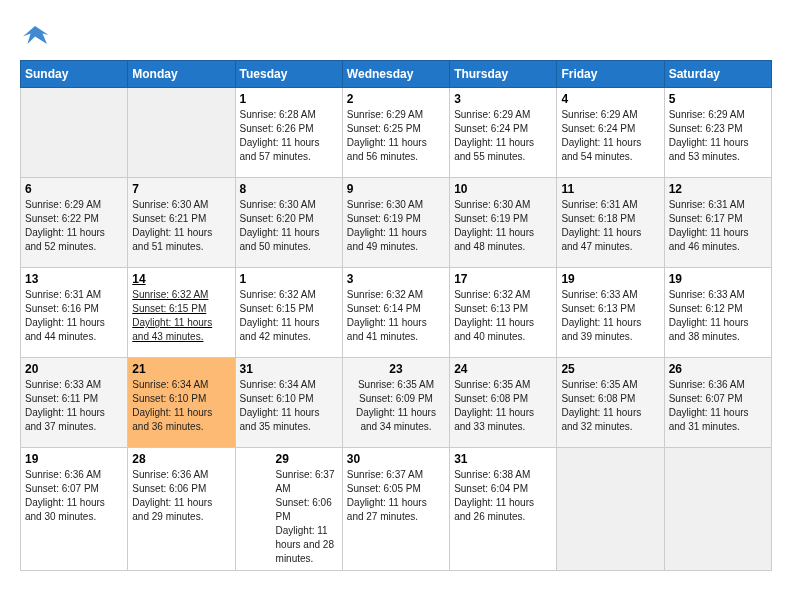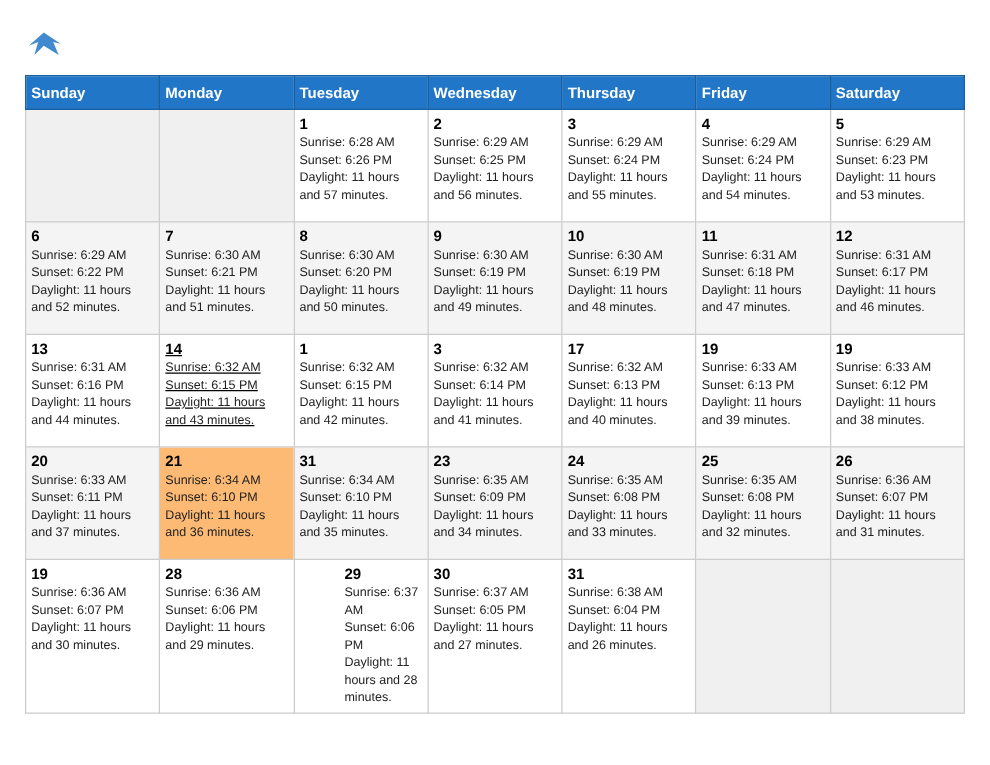--- a/index.html
+++ b/index.html
@@ -256,21 +256,21 @@
           <div class="day-info" style="white-space: pre-line;">Sunrise: 6:34 AM
 Sunset: 6:10 PM
 Daylight: 11 hours and 36 minutes.</div>
         </td>
         <td style="background: rgb(244, 244, 244);">
           <span class="day-num">31</span>
           <div class="day-info" style="white-space: pre-line;">Sunrise: 6:34 AM
 Sunset: 6:10 PM
 Daylight: 11 hours and 35 minutes.</div>
         </td>
-        <td style="background: rgb(244, 244, 244);">
+        <td style="background: rgb(244, 244, 244); text-align: center;">
           <span class="day-num">23</span>
           <div class="day-info" style="white-space: pre-line;">Sunrise: 6:35 AM
 Sunset: 6:09 PM
 Daylight: 11 hours and 34 minutes.</div>
         </td>
         <td style="background: rgb(244, 244, 244);">
           <span class="day-num">24</span>
           <div class="day-info" style="white-space: pre-line;">Sunrise: 6:35 AM
 Sunset: 6:08 PM
 Daylight: 11 hours and 33 minutes.</div>

